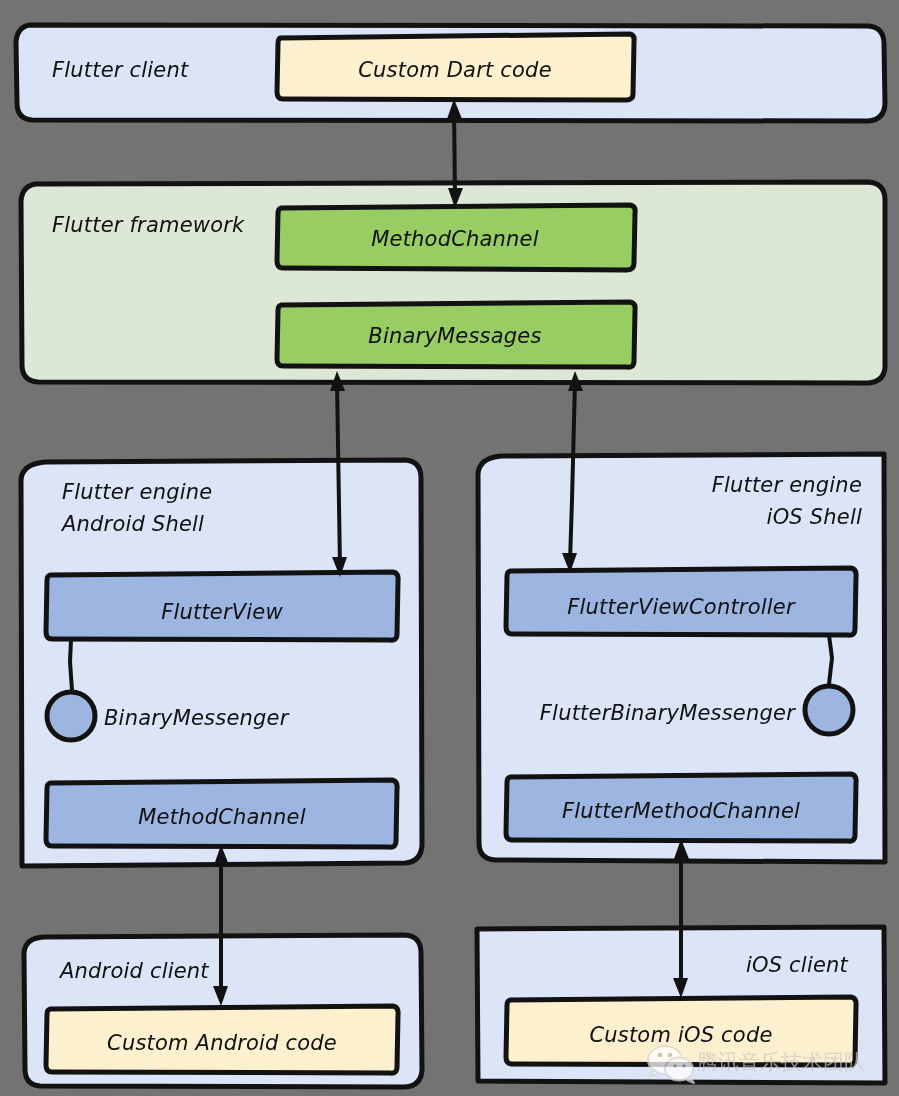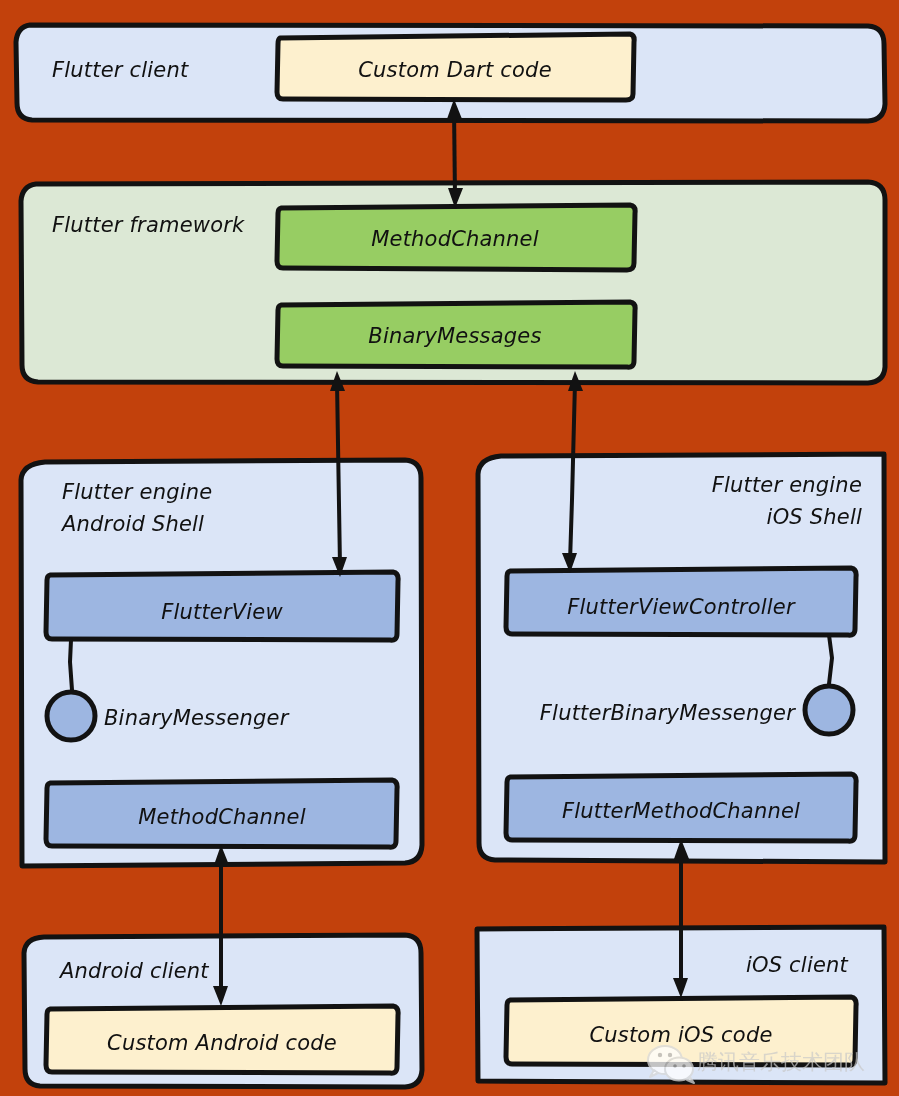--- a/index.html
+++ b/index.html
@@ -11,21 +11,21 @@
     width: 899px;
     height: 1096px;
     font-family: "DejaVu Sans", sans-serif;
     position: relative;
     overflow: hidden;
   }
   #stage {
     position: relative;
     width: 899px;
     height: 1096px;
-    background: #c2410c;
+    background: #737373;
   }
   svg#diagram {
     position: absolute;
     left: 0; top: 0;
     width: 899px;
     height: 1096px;
   }
   .hand-label {
     font-family: "DejaVu Sans", sans-serif;
     font-style: italic;

